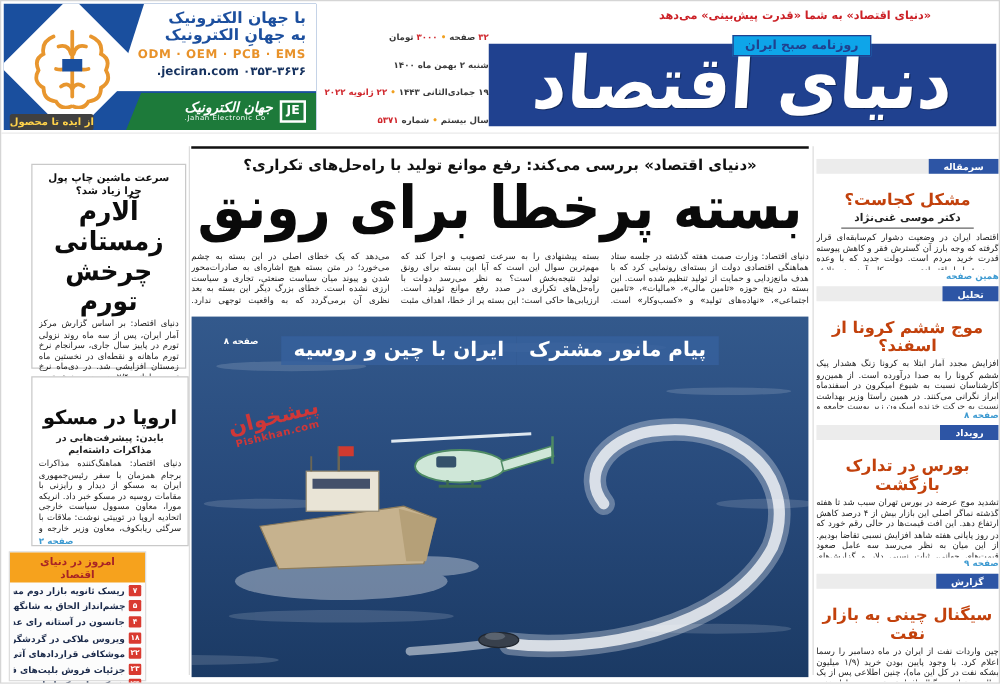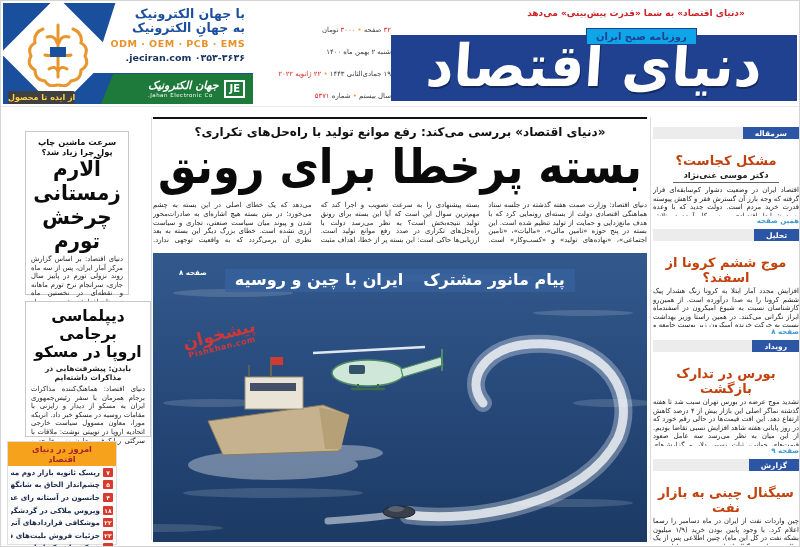--- a/index.html
+++ b/index.html
@@ -20,21 +20,21 @@
   .ad-line { color:#1c4f9e; font-size:12.5px; font-weight:bold; line-height:14px; }
   .ad-services { color:#e8922a; font-size:9.5px; font-weight:bold; letter-spacing:.5px; margin-top:3px; direction:ltr; text-align:right; }
   .ad-webrow { direction:ltr; text-align:right; color:#16325f; font-size:9.5px; font-weight:bold; margin-top:3px; }
   .ad-green { position:absolute; right:0; bottom:0; width:152px; height:30px; background:#1d7a3a; clip-path:polygon(8% 0, 100% 0, 100% 100%, 0 100%); display:flex; align-items:center; justify-content:flex-start; gap:6px; padding-right:8px; color:#fff; }
   .je-box { border:2px solid #fff; font-size:10px; font-weight:bold; padding:0 3px; line-height:14px; }
   .ad-co { display:flex; flex-direction:column; align-items:flex-end; }
   .ad-co-fa { font-size:11px; font-weight:bold; font-style:italic; line-height:12px; }
   .ad-co-en { font-size:5.5px; letter-spacing:.5px; line-height:7px; }
 
   
-  .dateline { position:absolute; left:296px; top:25px; width:94px; height:74px; display:flex; flex-direction:column; justify-content:space-between; font-size:6.9px; color:#3a3a3a; font-weight:normal; text-align:right; }
+  .dateline { position:absolute; left:296px; top:25px; width:94px; height:74px; display:flex; flex-direction:column; justify-content:space-between; font-size:6.9px; color:#3a3a3a; font-weight:bold; text-align:right; }
   .dl-row { white-space:nowrap; }
   .dl-num { color:#d0262c; }
   .dl-dot { color:#f0a020; font-size:7px; }
 
   
   .band { position:absolute; left:390px; right:2px; top:34px; height:66px; background:#20418f; }
   .calligraphy { position:absolute; left:0; right:0; top:-8px; text-align:center; color:#fff; font-size:54px; font-weight:bold; line-height:80px; transform:scaleY(1.08) skewX(-4deg); text-shadow:1px 1px 0 rgba(10,25,60,.55); white-space:nowrap; }
   .slogan { position:absolute; left:520px; top:7px; width:230px; text-align:center; color:#cc2127; font-size:9px; font-weight:bold; }
   .morning-badge { position:absolute; left:585px; top:27px; background:#0ea5e9; border:1.5px solid #20418f; color:#20418f; font-size:10px; font-weight:bold; padding:2px 9px; z-index:3; }
 
@@ -48,21 +48,21 @@
   .sec-strip { position:relative; height:12px; background:#ececec; margin-bottom:14px; }
   .sec-badge { position:absolute; right:0; top:0; bottom:0; background:#2d55a5; color:#fff; font-size:7.5px; font-weight:bold; padding:0 12px; display:flex; align-items:center; }
   .sec-title { font-size:13px; font-weight:bold; color:#c2410c; text-align:center; line-height:15px; margin:2px 0; }
   .sec-byline { width:fit-content; margin:1px auto 3px; font-size:8.5px; font-weight:bold; color:#222; border-bottom:1px solid #666; padding:0 10px 2px; }
   .sec-body { font-size:6.8px; line-height:8.6px; text-align:justify; color:#1a1a1a; overflow:hidden; }
   .h30{height:30px}.h40{height:40px}.h48{height:48px}
   .sec-pref { color:#3d9ad1; font-size:7px; font-weight:bold; text-align:right; margin-top:1px; }
 
   
   .story-box { position:absolute; background:#fff; border:1px solid #c9c9c9; padding:5px 5px 3px; }
-  .box1 { left:24px; top:130px; width:104px; height:164px; }
+  .box1 { left:24px; top:130px; width:124px; height:164px; }
   .box1-kicker { font-size:8.3px; font-weight:bold; text-align:center; color:#111; }
   .box1-title { font-size:20px; font-weight:bold; text-align:center; line-height:23px; color:#0c0c0c; margin:2px 0 4px; transform:scaleY(1.05); }
   .box-body { font-size:6.8px; line-height:8.6px; text-align:justify; color:#1a1a1a; overflow:hidden; }
   .box1 .box-body { height:66px; }
   .box-pref { color:#3d9ad1; font-size:7px; font-weight:bold; text-align:left; margin-top:2px; }
   .box2 { left:24px; top:300px; width:126px; height:136px; }
   .box2-title { font-size:15.5px; font-weight:bold; text-align:center; line-height:18px; color:#0c0c0c; }
   .box2-sub { font-size:7.6px; font-weight:bold; text-align:center; color:#222; margin:3px 0 3px; }
   .box2 .box-body { height:60px; }
 
@@ -212,21 +212,21 @@
     <div class="box1-title">
       <span>آلارم زمستانی</span><br>
       <span>چرخش تورم</span>
     </div>
     <p class="box-body">دنیای اقتصاد: بر اساس گزارش مرکز آمار ایران، پس از سه ماه روند نزولی تورم در پاییز سال جاری، سرانجام نرخ تورم ماهانه و نقطه‌ای در نخستین ماه زمستان افزایشی شد. در دی‌ماه نرخ تورم ماهانه ۲/۴ درصد و نرخ تورم نقطه‌ای ۳۵/۹ درصد گزارش شد تا نسبت به آذرماه افزایش ۱/۷ واحد درصدی را ثبت کنند. به نظر می‌رسد افزایش زمستانی سطح تورم به دلیل حرکت ماشین چاپ پول با سوخت جدید باشد که بانک مرکزی در گزارش تحولات اقتصاد کلان به آن اشاره کرده است.</p>
     <div class="box-pref">صفحات ۶ و ۱۲</div>
   </div>
 
   <div class="story-box box2">
     <div class="box2-title">
-      <span>دیپلماسی برجامی</span><br>
+      <br>
       <span>اروپا در مسکو</span>
     </div>
     <div class="box2-sub">بایدن: پیشرفت‌هایی در مذاکرات داشته‌ایم</div>
     <p class="box-body">دنیای اقتصاد: هماهنگ‌کننده مذاکرات برجام همزمان با سفر رئیس‌جمهوری ایران به مسکو از دیدار و رایزنی با مقامات روسیه در مسکو خبر داد. انریکه مورا، معاون مسوول سیاست خارجی اتحادیه اروپا در توییتی نوشت: ملاقات با سرگئی ریابکوف، معاون وزیر خارجه و رایزنی پیرامون برجام بسیار جالب توجه بود. همزمان رئیس‌جمهور آمریکا نیز در جدیدترین ارزیابی از روند مذاکرات تایید کرد که پیشرفت‌هایی در مذاکرات برجام صورت گرفته است.</p>
     <div class="box-pref">صفحه ۲</div>
   </div>
 
   <div class="today">
     <div class="today-header">امروز در دنیای اقتصاد</div>
     <div class="today-item">

